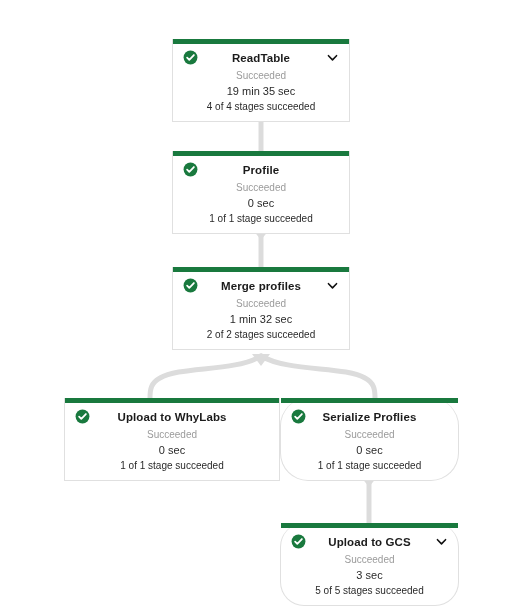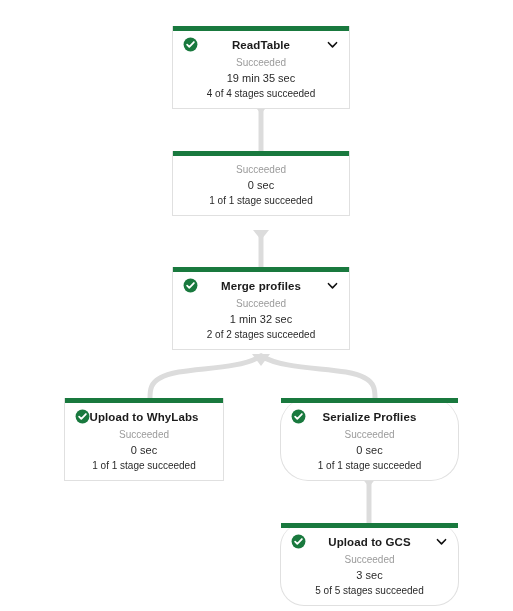--- a/index.html
+++ b/index.html
@@ -121,21 +121,21 @@
     <g>
       <path d="M252,354 L270,354 L261,366 Z" fill="#dcdcdc"></path>
     </g>
 
     <g>
       <path d="M369,477 L369,523" stroke="#dcdcdc" stroke-width="5" fill="none"></path>
       <path d="M361,477 L377,477 L369,487 Z" fill="#dcdcdc"></path>
     </g>
   </svg>
 
-  <div class="node" style="left:172px; top:26px; width:178px;">
+  <div class="node" style="left:172px; top:39px; width:178px;">
     <div class="node-accent"></div>
     <div class="node-body">
       <div class="node-titlerow">
         <svg class="status-icon" viewBox="0 0 16 16">
           <circle cx="8" cy="8" r="7.4" fill="#19793e"></circle>
           <path d="M4.4 8.2 L6.7 10.5 L11.6 5.4" stroke="#ffffff" stroke-width="1.9" fill="none" stroke-linecap="round" stroke-linejoin="round"></path>
         </svg>
         <span class="node-title">ReadTable</span>
         <svg class="chevron" viewBox="0 0 12 12">
           <path d="M1.6 4 L6 8.6 L10.4 4" stroke="#111111" stroke-width="1.7" fill="none" stroke-linecap="round" stroke-linejoin="round"></path>
@@ -143,20 +143,28 @@
       </div>
       <div class="node-status">Succeeded</div>
       <div class="node-duration">19 min 35 sec</div>
       <div class="node-stages">4 of 4 stages succeeded</div>
     </div>
   </div>
 
   <div class="node hide-chevron" style="left:172px; top:151px; width:178px;">
     <div class="node-accent"></div>
     <div class="node-body">
+      <div class="node-titlerow">
+        <svg class="status-icon" viewBox="0 0 16 16">
+          <circle cx="8" cy="8" r="7.4" fill="#19793e"></circle>
+          <path d="M4.4 8.2 L6.7 10.5 L11.6 5.4" stroke="#ffffff" stroke-width="1.9" fill="none" stroke-linecap="round" stroke-linejoin="round"></path>
+        </svg>
+        <span class="node-title">Profile</span>
+
+      </div>
       <div class="node-status">Succeeded</div>
       <div class="node-duration">0 sec</div>
       <div class="node-stages">1 of 1 stage succeeded</div>
     </div>
   </div>
 
   <div class="node" style="left:172px; top:267px; width:178px;">
     <div class="node-accent"></div>
     <div class="node-body">
       <div class="node-titlerow">
@@ -168,21 +176,21 @@
         <svg class="chevron" viewBox="0 0 12 12">
           <path d="M1.6 4 L6 8.6 L10.4 4" stroke="#111111" stroke-width="1.7" fill="none" stroke-linecap="round" stroke-linejoin="round"></path>
         </svg>
       </div>
       <div class="node-status">Succeeded</div>
       <div class="node-duration">1 min 32 sec</div>
       <div class="node-stages">2 of 2 stages succeeded</div>
     </div>
   </div>
 
-  <div class="node hide-chevron" style="left:64px; top:398px; width:160px;">
+  <div class="node hide-chevron" style="left:64px; top:398px; width:216px;">
     <div class="node-accent"></div>
     <div class="node-body">
       <div class="node-titlerow">
         <svg class="status-icon" viewBox="0 0 16 16">
           <circle cx="8" cy="8" r="7.4" fill="#19793e"></circle>
           <path d="M4.4 8.2 L6.7 10.5 L11.6 5.4" stroke="#ffffff" stroke-width="1.9" fill="none" stroke-linecap="round" stroke-linejoin="round"></path>
         </svg>
         <span class="node-title">Upload to WhyLabs</span>
 
       </div>

